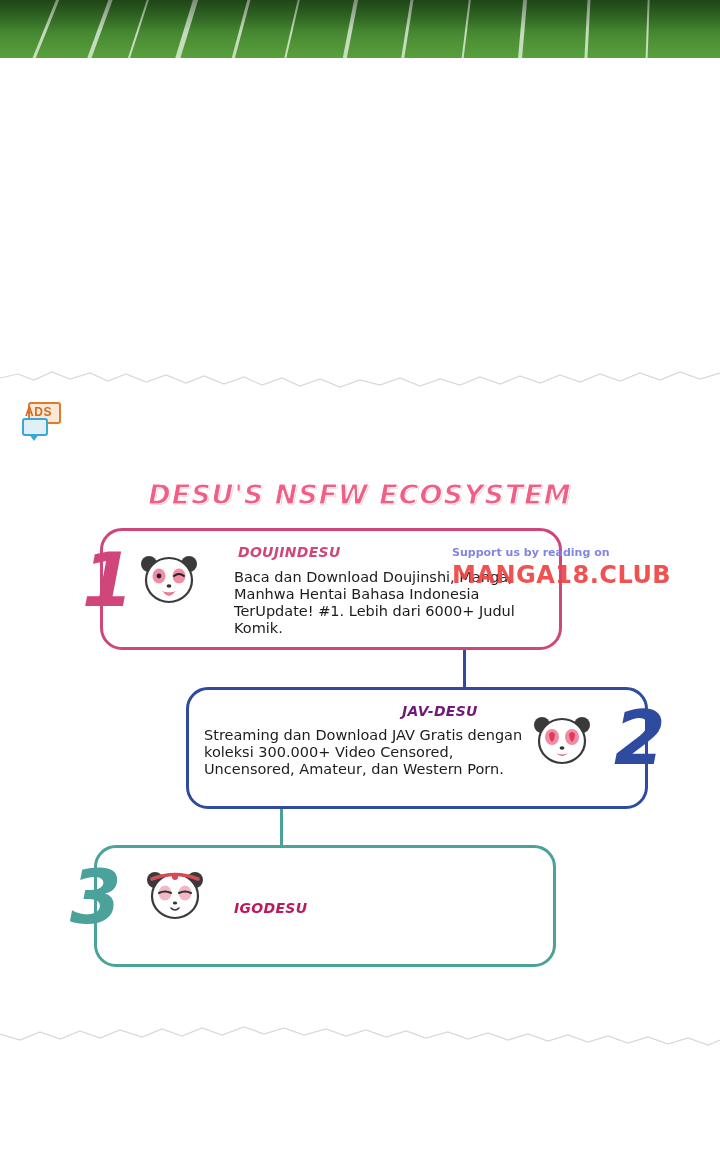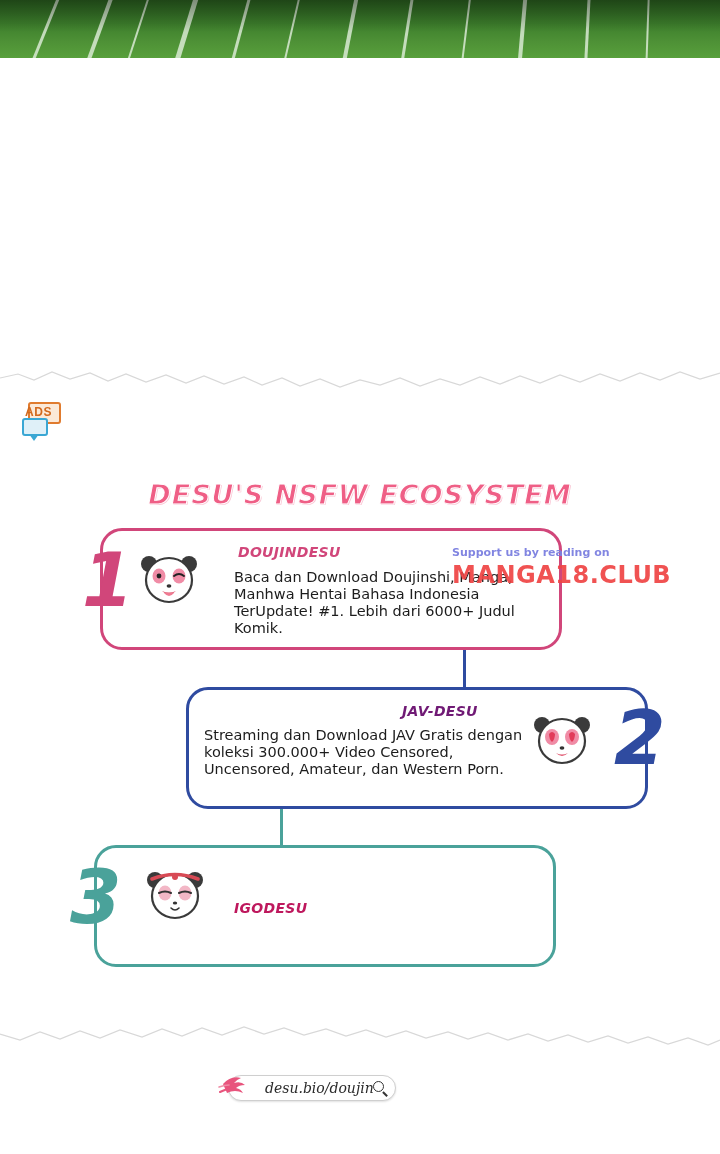--- a/index.html
+++ b/index.html
@@ -332,34 +332,20 @@
       <path d="M34,23 q5,-4 10,0" stroke="#222" stroke-width="2" fill="none" stroke-linecap="round"></path>
       <ellipse cx="29" cy="33" rx="2.4" ry="1.8" fill="#333"></ellipse>
       <path d="M22,38 q7,7 14,0 q-7,3 -14,0 z" fill="#e0566f"></path>
       <path d="M24,40 q5,6 10,0" fill="#f07a92"></path>
     </svg>
   </div>
 
   <div class="card-head" id="head-1">DOUJINDESU</div>
   <div class="card-body" id="body-1">Baca dan Download Doujinshi, Manga, Manhwa Hentai Bahasa Indonesia TerUpdate! #1. Lebih dari 6000+ Judul Komik.</div>
 
-  <div class="pill" id="pill-1">
-    <div class="pill-bird">
-      <svg width="40" height="34" viewBox="0 0 40 34" xmlns="http://www.w3.org/2000/svg">
-        <path d="M6,14 q8,-9 18,-6 q-5,2 -7,5 q7,-2 11,2 q-6,0 -9,3 q5,1 7,5 q-8,-4 -16,0 z" fill="#e8547d"></path>
-        <path d="M3,22 q6,-3 12,-4" stroke="#e8547d" stroke-width="2" fill="none" stroke-linecap="round"></path>
-        <path d="M2,17 q6,-2 10,-2" stroke="#f08ca6" stroke-width="1.6" fill="none" stroke-linecap="round"></path>
-      </svg>
-    </div>
-    <div class="pill-text">desu.bio/doujin</div>
-    <div class="pill-lens">
-      <div class="ring"></div>
-        <div class="handle"></div>
-    </div>
-  </div>
 
   <div class="card" id="card-2"></div>
   <div class="big-num" id="num-2">2</div>
 
   <div class="panda" id="panda-2">
     <svg width="58" height="52" viewBox="0 0 58 52" xmlns="http://www.w3.org/2000/svg">
       <ellipse cx="9" cy="11" rx="8" ry="8" fill="#3a3a3a"></ellipse>
       <ellipse cx="49" cy="11" rx="8" ry="8" fill="#3a3a3a"></ellipse>
       <ellipse cx="29" cy="27" rx="23" ry="22" fill="#ffffff" stroke="#3a3a3a" stroke-width="2.2"></ellipse>
       <ellipse cx="19" cy="23" rx="7" ry="8" fill="#f08ca6"></ellipse>

